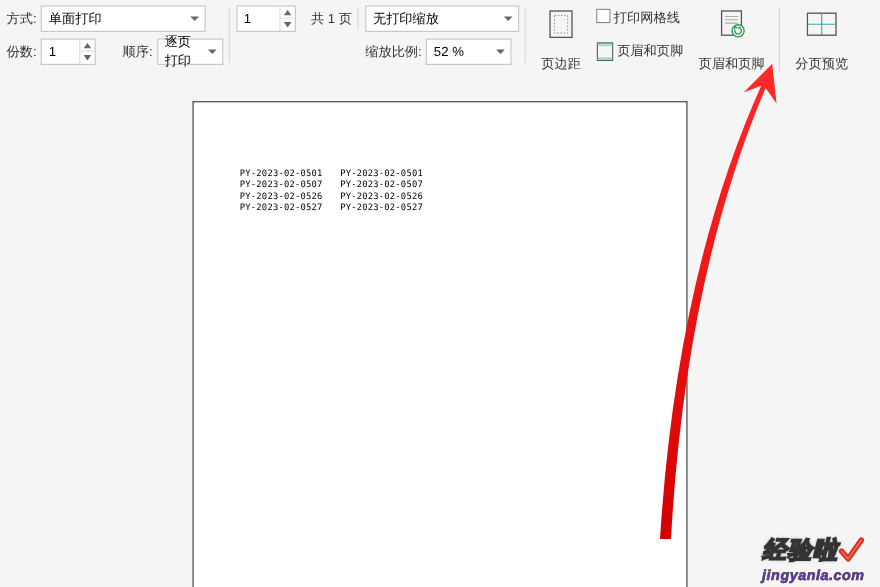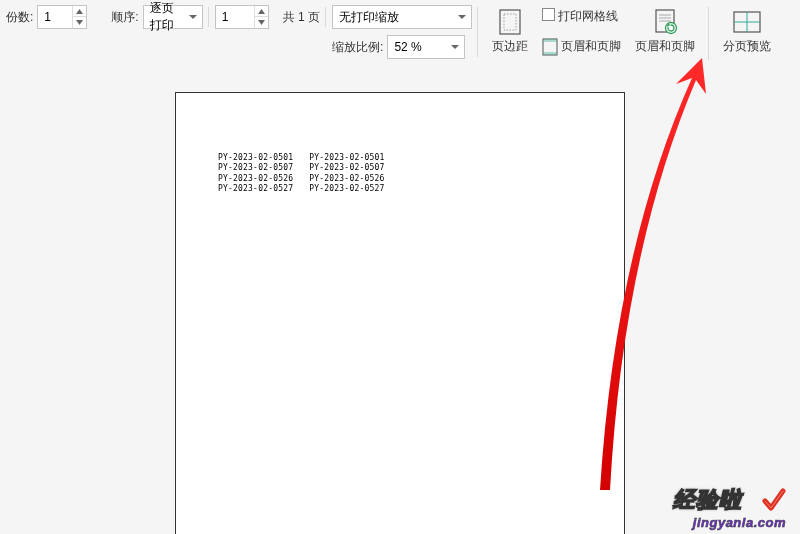--- a/index.html
+++ b/index.html
@@ -20,47 +20,53 @@
     .num-input { background: #fff; border: 1px solid #c4c4c4; height: 24px; width: 50px; display: flex; align-items: center; position: relative; }
     .num-input .val { font-size: 12px; padding-left: 6px; flex: 1; }
     .num-input .spin { width: 14px; display: flex; flex-direction: column; border-left: 1px solid #ddd; }
     .num-input .spin div { height: 11px; display: flex; align-items: center; justify-content: center; }
     .num-input .spin div:first-child { border-bottom: 1px solid #ddd; }
     .num-input .spin svg { width: 7px; height: 5px; }
     
     .nav-btn { display: flex; align-items: center; gap: 3px; font-size: 12px; color: #aaa; padding: 0 4px; height: 24px; }
     .nav-btn svg { width: 14px; height: 14px; }
     
-    .big-btn { display: flex; flex-direction: column; align-items: center; justify-content: center; gap: 2px; padding: 3px 8px 0 8px; min-width: 48px; }
+    .big-btn { display: flex; flex-direction: column; align-items: center; justify-content: center; gap: 14px; padding: 3px 8px 0 8px; min-width: 48px; }
     .big-btn .icon-wrap { height: 28px; display: flex; align-items: center; justify-content: center; }
     .big-btn .txt { font-size: 12px; color: #333; white-space: nowrap; }
     
     .checkbox-row { display: flex; align-items: flex-start; gap: 3px; font-size: 12px; color: #333; height: 24px; }
     .checkbox { width: 13px; height: 13px; border: 1px solid #888; background: #fff; }
     
     .content { position: absolute; left: 0; right: 0; top: 66px; bottom: 0; background: #f5f5f5; display: flex; justify-content: center; padding-top: 26px; }
     
     .page { width: 450px; height: 640px; background: #fff; border: 1px solid #333; padding: 60px 42px; }
     .page-cols { display: flex; gap: 16px; }
     .page-col { display: flex; flex-direction: column; gap: 0px; }
     .cell { font-family: "SimSun", monospace; font-size: 8px; color: #000; line-height: 1.3; white-space: nowrap; letter-spacing: 0.2px; }
     
     .arrow-overlay { position: absolute; left: 0; top: 0; pointer-events: none; z-index: 10; }
     
     .watermark { position: absolute; right: 14px; bottom: 4px; text-align: right; z-index: 20; }
-    .watermark .wm-top { display: flex; align-items: center; justify-content: flex-end; gap: 20px; }
+    .watermark .wm-top { display: flex; align-items: center; justify-content: flex-end; gap: 0; }
     .watermark .wm-text { font-size: 22px; font-weight: bold; color: #fff; -webkit-text-stroke: 1.5px #333; text-shadow: 0 0 3px rgba(0,0,0,0.5); font-style: italic; letter-spacing: 1px; }
     .watermark .wm-url { font-size: 13px; color: #6d28d9; font-weight: bold; font-style: italic; -webkit-text-stroke: 0.6px #444; letter-spacing: 0.5px; margin-left: 23px; }
   </style>
 </head>
 <body>
 
 <div class="toolbar">
 
   <div class="group">
+    <div class="row">
+      <span class="label">方式:</span>
+      <div class="select" style="width:150px">
+        <span>单面打印</span>
+      </div>
+    </div>
     <div class="row">
       <span class="label">份数:</span>
       <div class="num-input" style="width:50px">
         <span class="val">1</span>
         <div class="spin">
           <div>
               <svg viewBox="0 0 7 5">
                 <path d="M3.5 0 L7 5 L0 5 Z" fill="#666"></path>
               </svg>
             </div>

